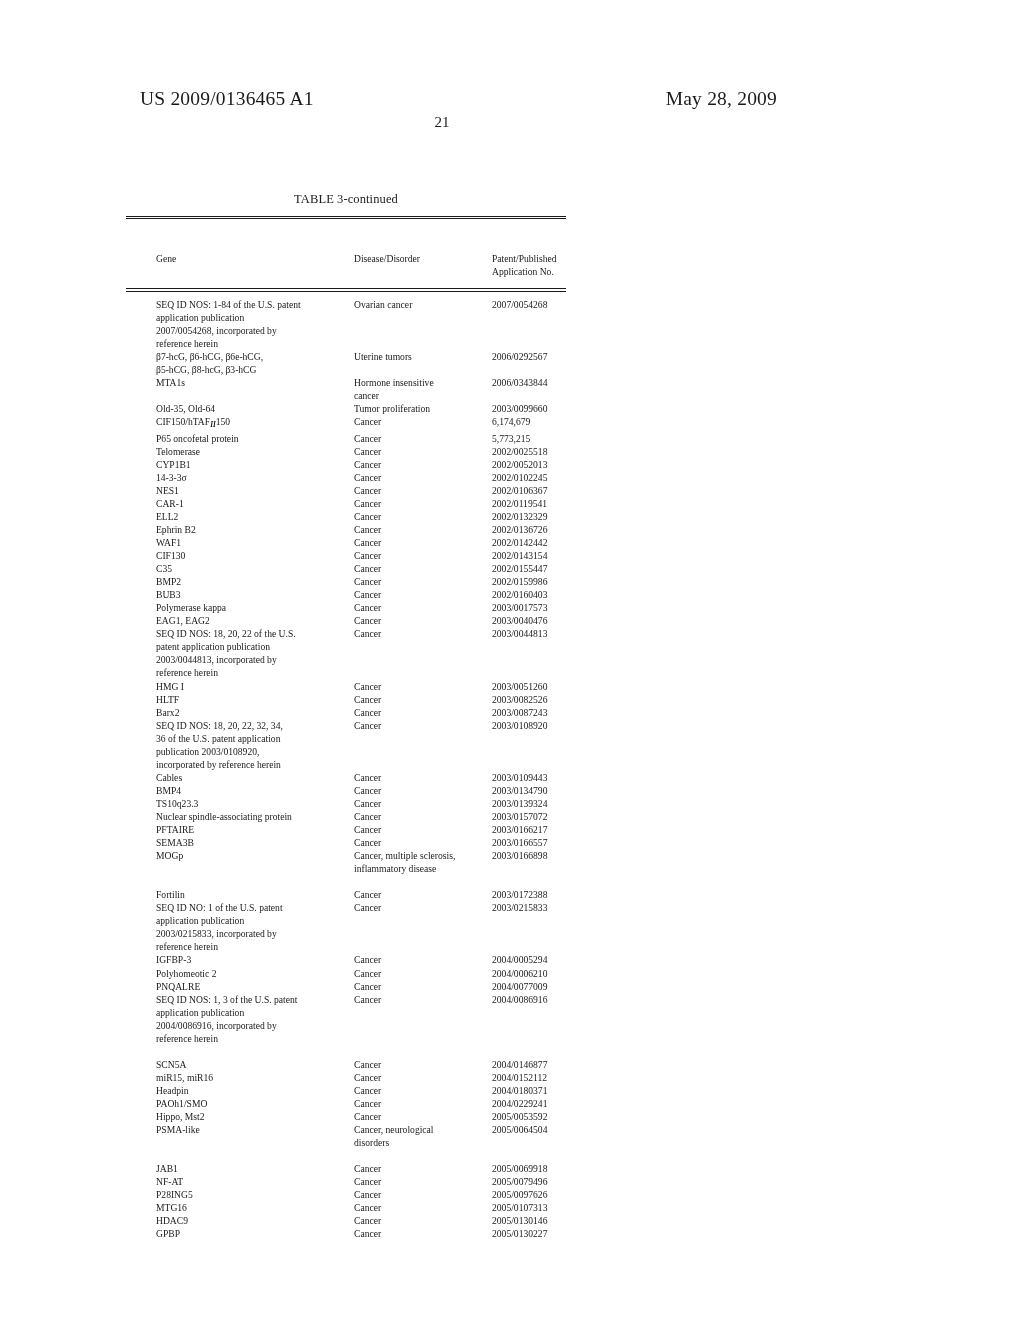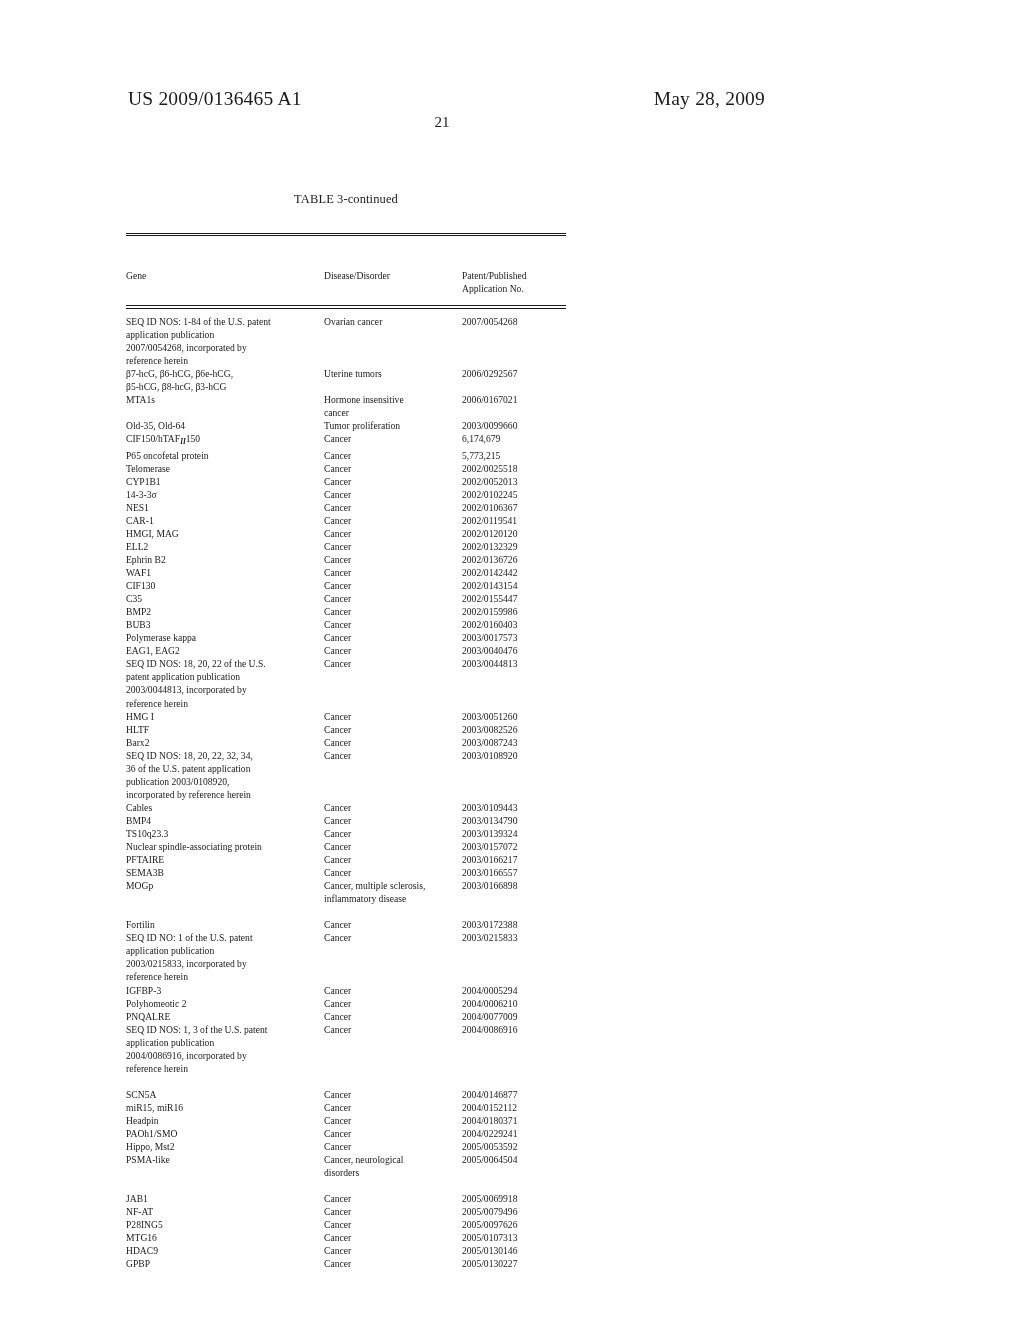--- a/index.html
+++ b/index.html
@@ -13,21 +13,21 @@
     position: relative;
     font-family: "Liberation Serif", "DejaVu Serif", serif;
     color: #1a1a1a;
     overflow: hidden;
   }
 
   
   .running-head {
     position: absolute;
     top: 88px;
-    left: 0;
+    left: 12px;
     width: 889px;
     height: 24px;
   }
   .pub-number {
     position: absolute;
     left: 128px;
     top: 0;
     font-size: 19.5px;
     letter-spacing: 0.2px;
     white-space: nowrap;
@@ -53,21 +53,21 @@
   .table-block {
     position: absolute;
     left: 126px;
     top: 192px;
     width: 440px;
   }
   .table-caption {
     text-align: center;
     font-size: 12.5px;
     letter-spacing: 0.1px;
-    margin: 0 0 26px 0;
+    margin: 0 0 9px 0;
   }
 
   .rule-top {
     border-top: 1.6px solid #1a1a1a;
     border-bottom: 1.1px solid #1a1a1a;
     height: 1.4px;
     width: 440px;
     box-sizing: content-box;
   }
   .rule-mid {
@@ -78,20 +78,21 @@
     margin-top: 1px;
     box-sizing: content-box;
   }
 
   table.t3 {
     border-collapse: collapse;
     width: 440px;
     table-layout: fixed;
     font-size: 9.6px;
     line-height: 13.05px;
+    margin-left: 30px;
   }
   table.t3 td {
     padding: 0;
     vertical-align: top;
     white-space: pre-line;
   }
   col.c-gene  { width: 198px; }
   col.c-dis   { width: 138px; }
   col.c-app   { width: 104px; }
 
@@ -171,21 +172,21 @@
         <tr>
           <td>β7-hcG, β6-hCG, β6e-hCG,
 β5-hCG, β8-hcG, β3-hCG</td>
           <td>Uterine tumors</td>
           <td>2006/0292567</td>
         </tr>
         <tr>
           <td>MTA1s</td>
           <td>Hormone insensitive
 cancer</td>
-          <td>2006/0167021</td>
+          <td>2006/0343844</td>
         </tr>
         <tr>
           <td>Old-35, Old-64</td>
           <td>Tumor proliferation</td>
           <td>2003/0099660</td>
         </tr>
         <tr>
           <td>CIF150/hTAF<sub class="sm">II</sub>150</td>
           <td>Cancer</td>
           <td>6,174,679</td>
@@ -212,25 +213,20 @@
         </tr>
         <tr>
           <td>NES1</td>
           <td>Cancer</td>
           <td>2002/0106367</td>
         </tr>
         <tr>
           <td>CAR-1</td>
           <td>Cancer</td>
           <td>2002/0119541</td>
-        </tr>
-        <tr>
-          <td>HMGI, MAG</td>
-          <td>Cancer</td>
-          <td>2002/0120120</td>
         </tr>
         <tr>
           <td>ELL2</td>
           <td>Cancer</td>
           <td>2002/0132329</td>
         </tr>
         <tr>
           <td>Ephrin B2</td>
           <td>Cancer</td>
           <td>2002/0136726</td>

